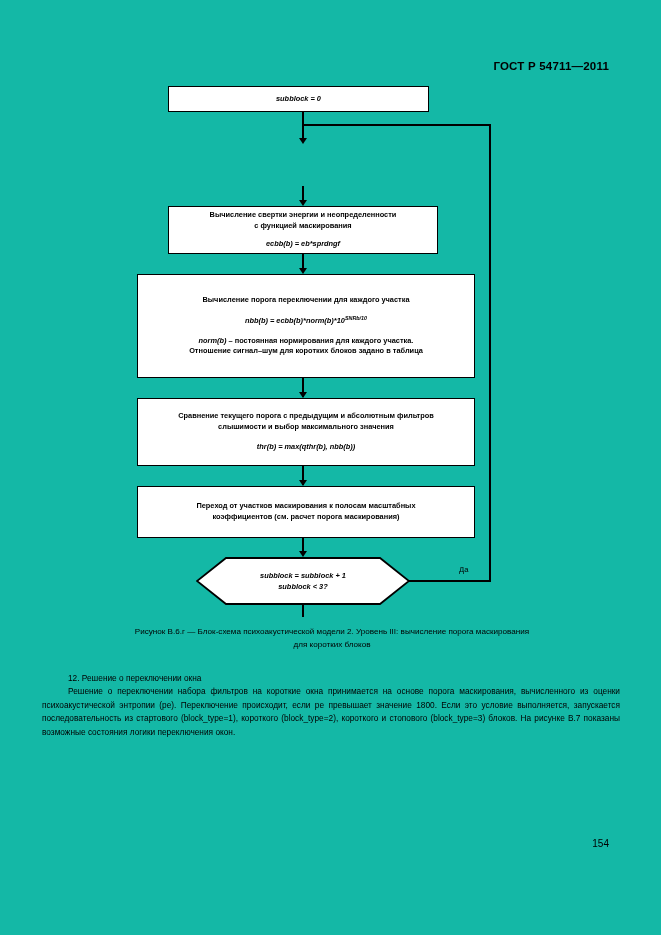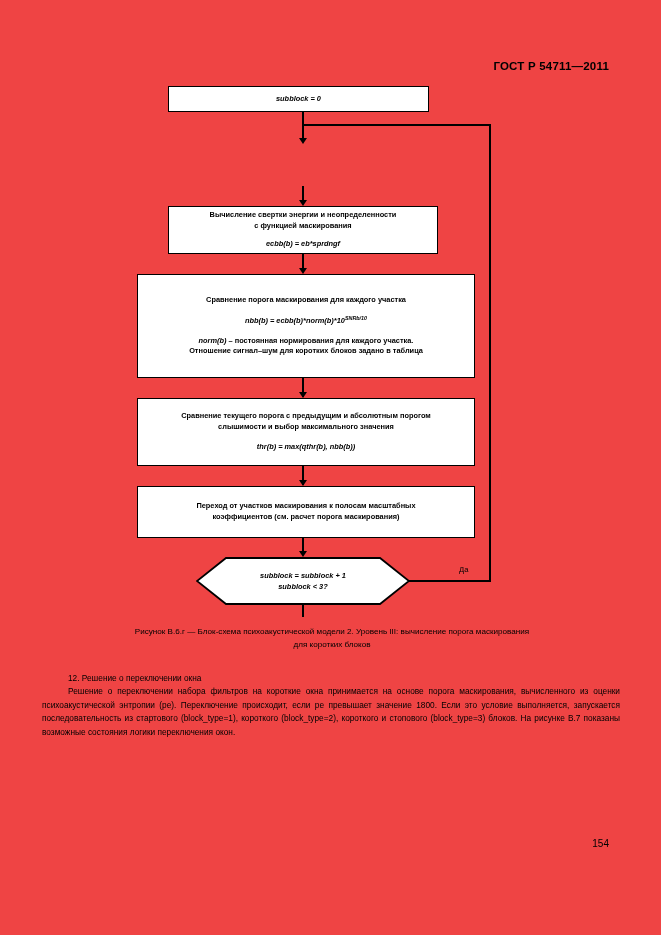--- a/index.html
+++ b/index.html
@@ -7,21 +7,21 @@
     padding: 0;
     background: #8a8a8a;
   }
   body {
     font-family: "Liberation Sans", sans-serif;
   }
   .page {
     position: relative;
     width: 661px;
     height: 935px;
-    background: #ef4444;
+    background: #14b8a6;
     overflow: hidden;
   }
 
   
   .doc-header {
     position: absolute;
     top: 60px;
     right: 52px;
     font-size: 11.5px;
     font-weight: bold;
@@ -165,37 +165,37 @@
       <span class="ln">Вычисление свертки энергии и неопределенности</span>
       <span class="ln">с функцией маскирования</span>
       <span class="gap-md"></span>
       <span class="ln formula">ecbb(b) = eb*sprdngf</span>
     </div>
 
     <div class="vline" style="left:302px; top:254px; height:17px;"></div>
     <div class="arrow-down" style="left:299px; top:268px;"></div>
 
     <div class="node" style="left:137px; top:274px; width:338px; height:104px;">
-      <span class="ln">Сравнение порога маскирования для каждого участка</span>
+      <span class="ln">Вычисление порога переключении для каждого участка</span>
       <span class="gap-md"></span>
       <span class="ln formula">
         <span>nbb(b) = ecbb(b)*norm(b)*10</span><sup style="font-size:5.4px;">SNRb/10</sup>
       </span>
       <span class="gap-md"></span>
       <span class="ln">
         <span class="italic">norm(b)</span><span> – постоянная нормирования для каждого участка.</span>
       </span>
       <span class="ln">Отношение сигнал–шум для коротких блоков задано в таблица</span>
     </div>
 
     <div class="vline" style="left:302px; top:378px; height:19px;"></div>
     <div class="arrow-down" style="left:299px; top:392px;"></div>
 
     <div class="node" style="left:137px; top:398px; width:338px; height:68px;">
-      <span class="ln">Сравнение текущего порога с предыдущим и абсолютным порогом</span>
+      <span class="ln">Сравнение текущего порога с предыдущим и абсолютным фильтров</span>
       <span class="ln">слышимости и выбор максимального значения</span>
       <span class="gap-md"></span>
       <span class="ln formula">thr(b) = max(qthr(b), nbb(b))</span>
     </div>
 
     <div class="vline" style="left:302px; top:466px; height:19px;"></div>
     <div class="arrow-down" style="left:299px; top:480px;"></div>
 
     <div class="node" style="left:137px; top:486px; width:338px; height:52px;">
       <span class="ln">Переход от участков маскирования к полосам масштабных</span>

